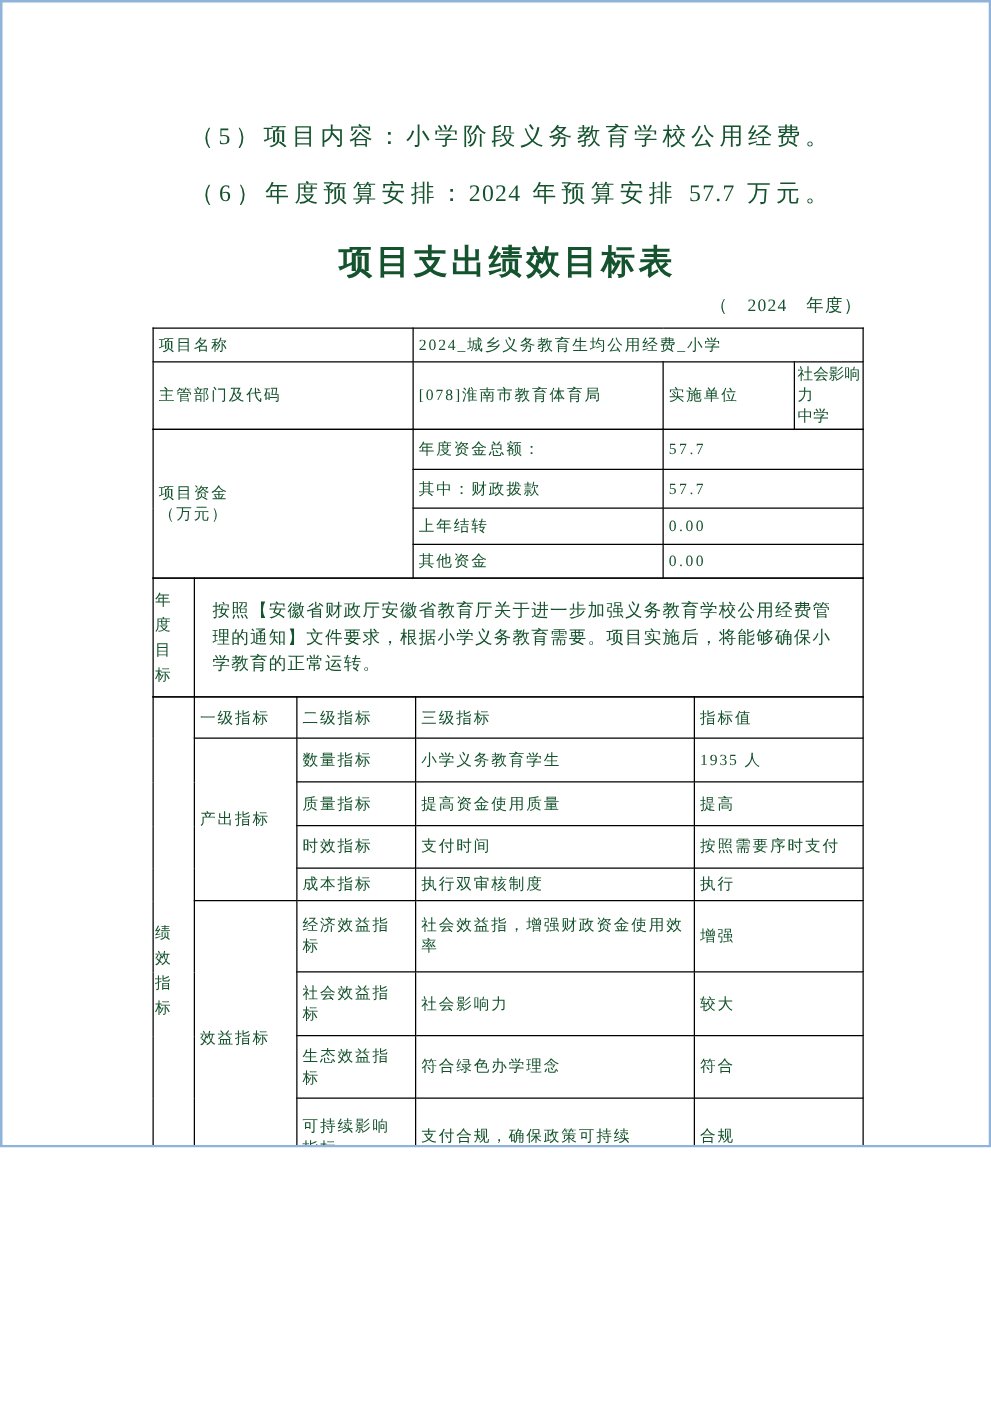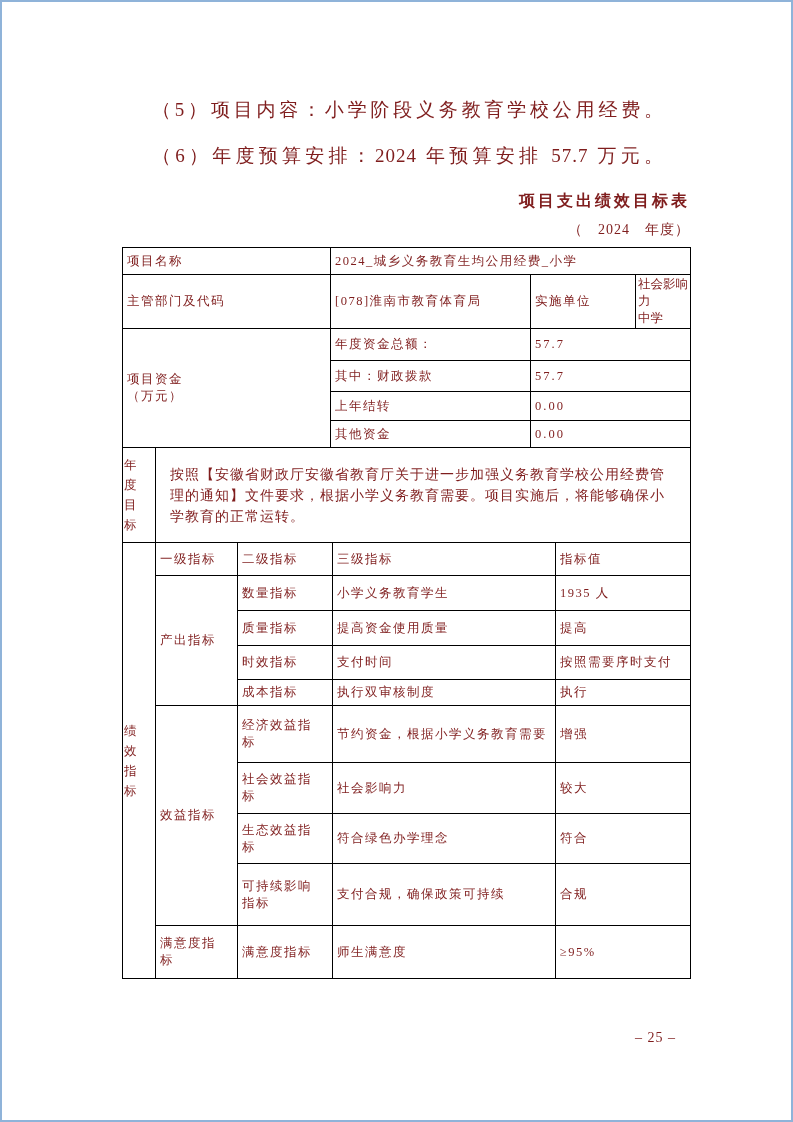--- a/index.html
+++ b/index.html
@@ -1,32 +1,32 @@
 <!DOCTYPE html>
 <html><head>
 <meta charset="utf-8">
 <style>
   html,body { margin:0; padding:0; background:#ffffff; }
   .page {
-    position:relative; width:793px; height:1122px; background:#ffffff;
-    font-family:"Liberation Serif", serif; color:#7f1d1d;
+    position:relative; width:793px; height:918px; background:#ffffff;
+    font-family:"Liberation Serif", serif; color:#14532d;
     box-sizing:border-box; border:2px solid #8fb3d9; overflow:hidden;text-decoration:underline;
   }
   .content { position:absolute; left:120px; top:0; width:568px; }
 
   
   .intro { margin-top:97px; }
   .intro p {
     font-size:19px; line-height:22px; margin:0 0 24px 0;
     letter-spacing:1px; padding:0 26px 0 30px;
     text-align:justify; text-align-last:justify;
   }
 
   .doc-title {
-    font-size:16px; font-weight:bold; text-align:right;
+    font-size:27px; font-weight:bold; text-align:center;
     letter-spacing:3px; margin:10px 0 9px 0;
   }
   .doc-subtitle { font-size:14px; text-align:right; letter-spacing:1px; margin-bottom:8px; }
 
   table { width:568px; border-collapse:collapse; table-layout:fixed; }
   table.joined { margin-top:-1px; }
   td {
     border:1px solid #000; font-size:12.5px; letter-spacing:1.5px;
     text-align:left; vertical-align:middle; padding:2px 4px;
     overflow:hidden; word-break:break-all;
@@ -155,21 +155,21 @@
       </tr>
       <tr style="height:26px">
         <td>成本指标</td>
         <td>执行双审核制度</td>
         <td>执行</td>
       </tr>
       <tr style="height:57px">
         <td rowspan="4">效益指标</td>
         <td class="pre">经济效益指
 标</td>
-        <td>节约资金，根据小学义务教育需要</td>
+        <td>社会效益指，增强财政资金使用效率</td>
         <td>增强</td>
       </tr>
       <tr style="height:51px">
         <td class="pre">社会效益指
 标</td>
         <td>社会影响力</td>
         <td>较大</td>
       </tr>
       <tr style="height:50px">
         <td class="pre">生态效益指

